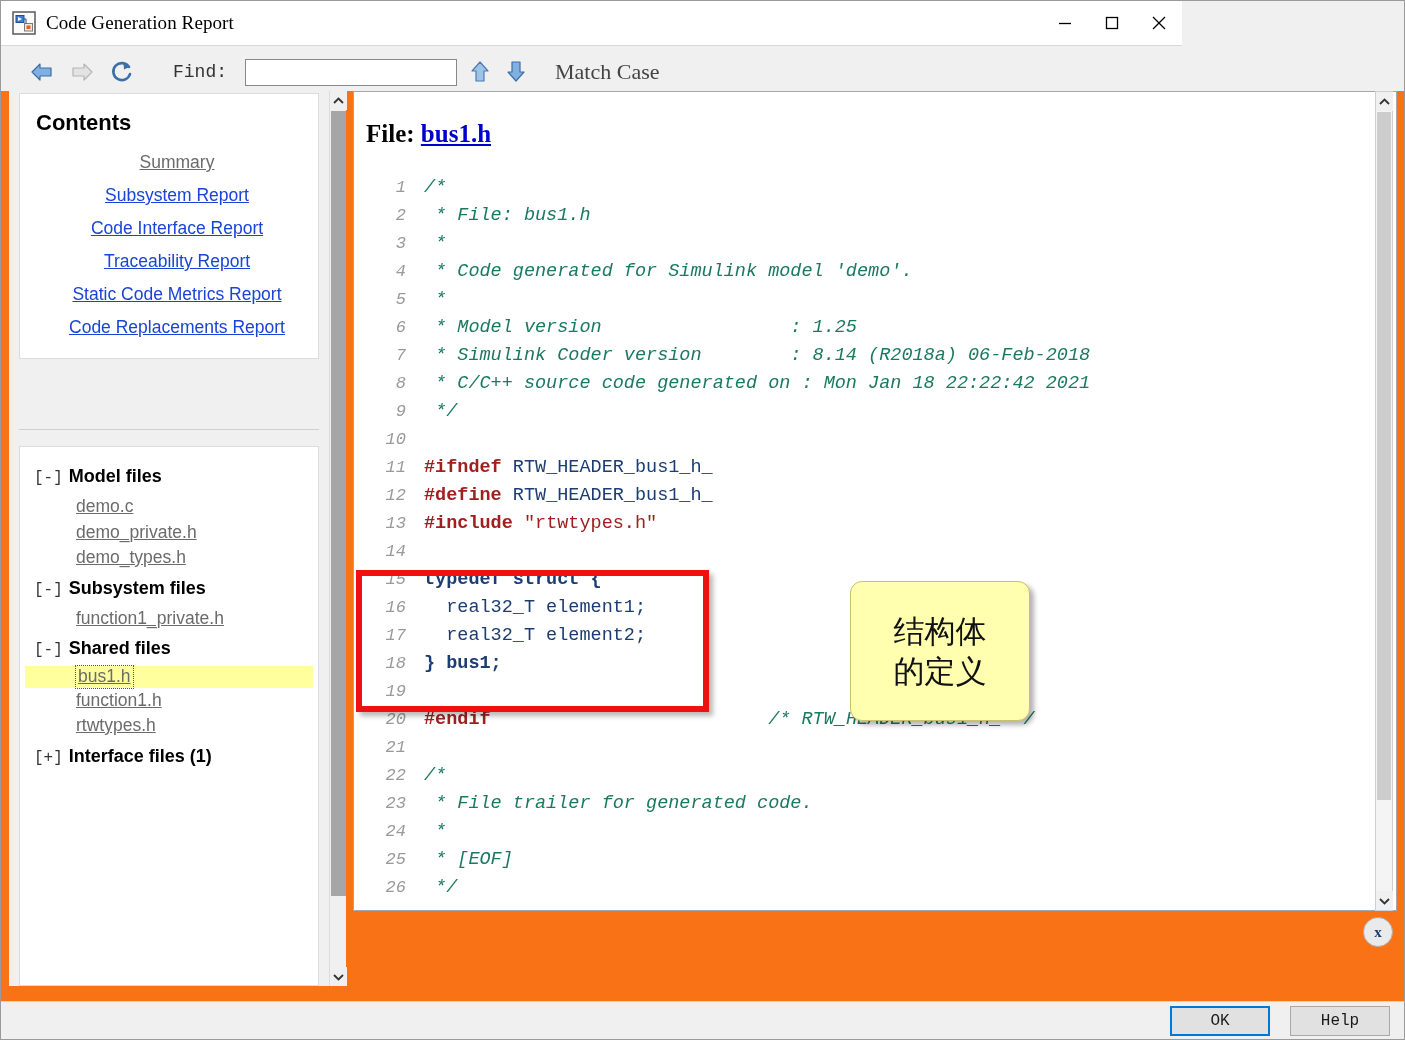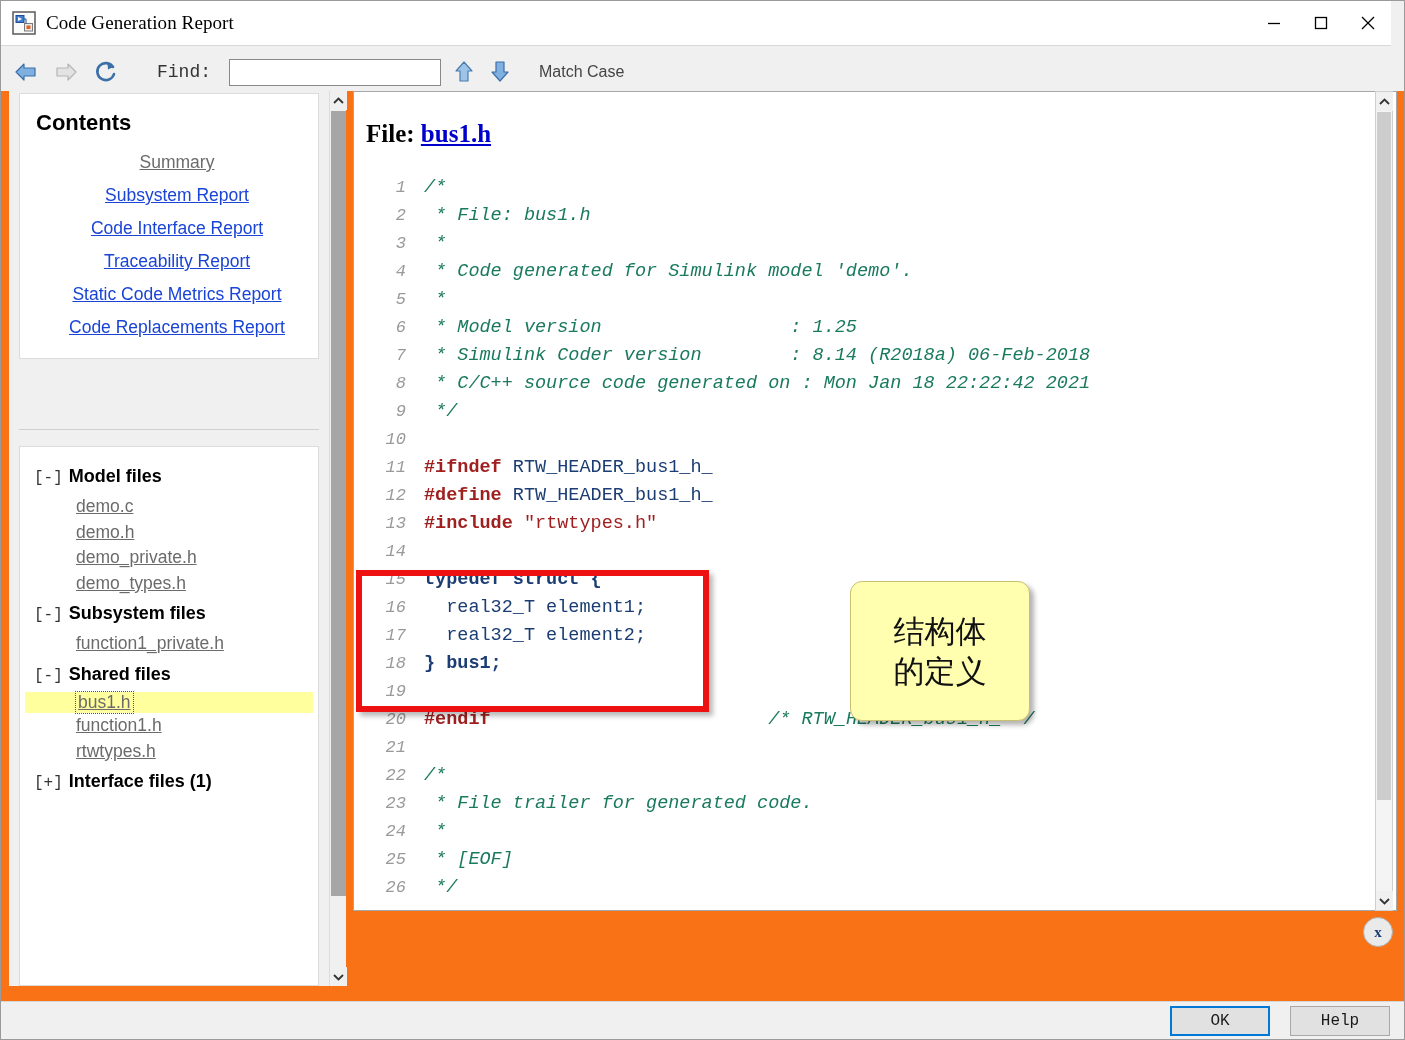--- a/index.html
+++ b/index.html
@@ -14,21 +14,21 @@
   #app {
     position: relative;
     width: 1405px; height: 1040px;
     background: #f0f0f0;
     border: 1px solid #9a9a9a;
   }
 
   
   #titlebar {
     position: absolute; left: 0; top: 0;
-    width: 1390px; height: 45px;
+    width: 1181px; height: 45px;
     background: #ffffff;
     border-bottom: 1px solid #d8d8d8;
     display: flex; align-items: center;
   }
   #app-icon {
     width: 24px; height: 24px;
     margin-left: 11px; margin-right: 10px;
     position: relative; flex: none;
   }
   #titlebar .title-text {
@@ -43,42 +43,42 @@
     cursor: default;
   }
   .wc svg { display: block; }
 
   
   #toolbar {
     position: absolute; left: 0; top: 45px;
     width: 1403px; height: 53px;
     background: #f0f0f0;
     border-bottom: 1px solid #c8c8c8;
-    display: flex; align-items: center;
+    display: flex; align-items: center; padding-left: 16px;
   }
   .tb-icon {
     width: 30px; height: 30px; margin-left: 10px;
     display: flex; align-items: center; justify-content: center;
   }
   #find-label {
     margin-left: 36px; font-size: 18px; color: #333;
     font-family: "Liberation Mono", monospace;
   }
   #find-input {
     margin-left: 18px; width: 212px; height: 27px;
     border: 1px solid #888888; background: #ffffff;
     font-size: 14px; padding: 0 4px;
     font-family: "Liberation Sans", sans-serif;
     outline: none;
   }
   .findarrow { width: 26px; height: 30px; margin-left: 10px;
     display:flex; align-items:center; justify-content:center; }
   #match-case {
-    margin-left: 26px; font-size: 16px; color: #444;
-    font-family: Liberation Sans, sans-serif;
+    margin-left: 26px; font-size: 22px; color: #444;
+    font-family: Liberation Serif, serif;
   }
 
   
   #main {
     position: absolute; left: 0; top: 90px;
     width: 1403px; height: 910px;
     background: #f97316;
   }
 
   
@@ -369,21 +369,20 @@
       </div>
 
       <div class="divider"></div>
 
       <div class="card" id="gencode-card">
 
         <div class="group-row">
           <span class="pm">[-]</span><span>Model files</span>
         </div>
         <div class="file-row"><a class="file-link">demo.c</a></div>
-        <div class="file-row"><a class="file-link">demo.h</a></div>
         <div class="file-row"><a class="file-link">demo_private.h</a></div>
         <div class="file-row"><a class="file-link">demo_types.h</a></div>
 
         <div class="group-row">
           <span class="pm">[-]</span><span>Subsystem files</span>
         </div>
         <div class="file-row"><a class="file-link">function1_private.h</a></div>
 
         <div class="group-row">
           <span class="pm">[-]</span><span>Shared files</span>

